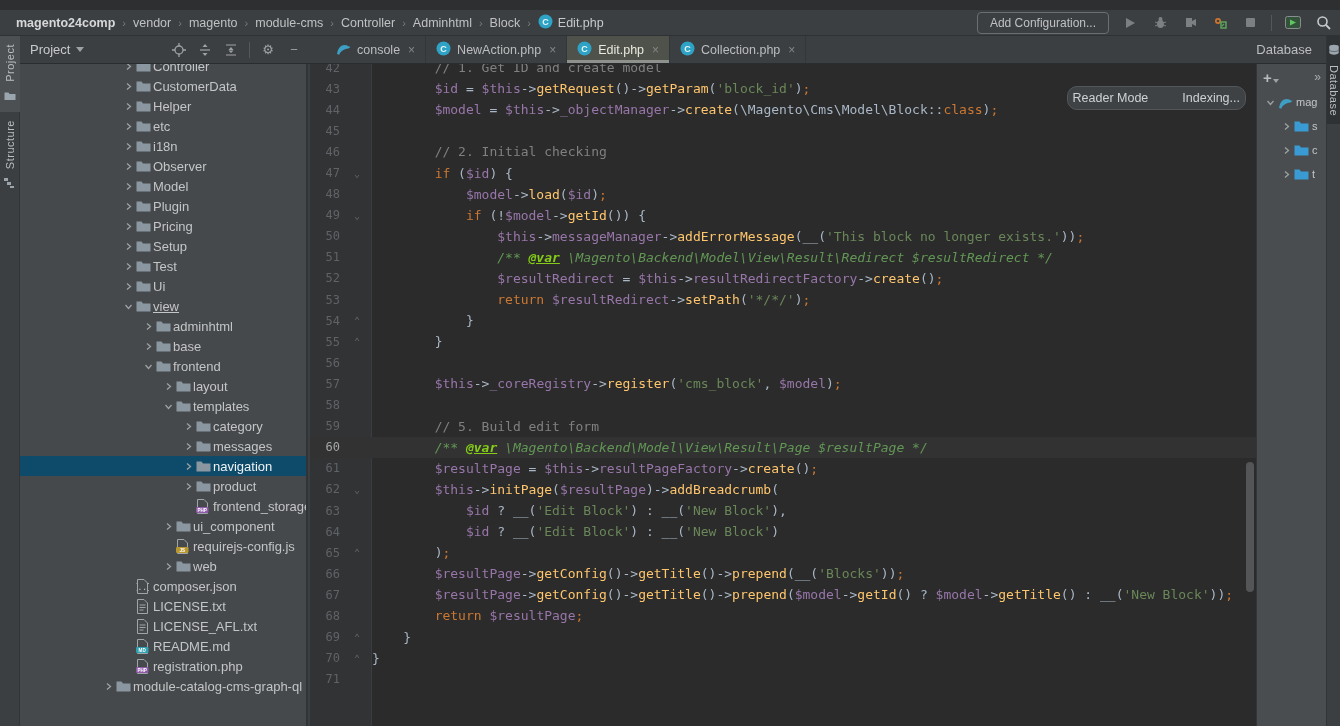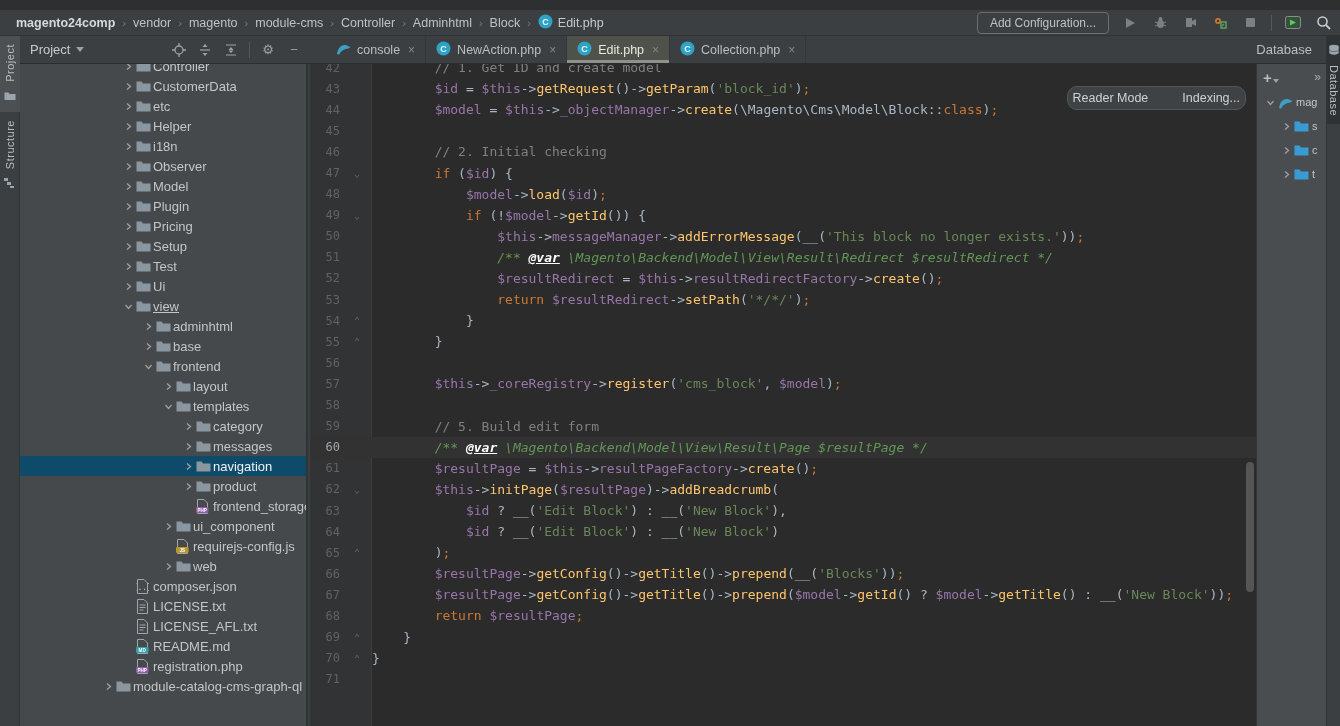--- a/index.html
+++ b/index.html
@@ -64,21 +64,21 @@
   .cl { height:21.1px; display:flex; align-items:center; position:relative; }
   .cl.cur { background:#323232; }
   .ln { width:32px; flex:0 0 32px; text-align:right; color:#606366; font-family:"DejaVu Sans Mono",monospace;
         font-size:12px; padding-right:2px; }
   .cl.cur .ln { color:#a4a6a8; }
   .fold { width:30px; flex:0 0 30px; text-align:center; color:#66696b; font-size:10px; font-family:"DejaVu Sans Mono",monospace; }
   .ct { font-family:"DejaVu Sans Mono",monospace; font-size:13px; white-space:pre; margin:0; line-height:21px; }
   .tk-d{color:#a9b7c6} .tk-k{color:#cc7832} .tk-v{color:#9876aa} .tk-m{color:#ffc66d}
   .tk-s{color:#6a8759} .tk-c{color:#808080} .tk-o{color:#cc7832}
   .tk-dc{color:#629755; font-style:italic}
-  .tk-dct{color:#ffffff; font-style:italic; font-weight:bold; text-decoration:underline}
+  .tk-dct{color:#84cc16; font-style:italic; font-weight:bold; text-decoration:underline}
   .toast { position:absolute; top:4px; right:10px; height:24px; background:#3f4244; border:1px solid #54575a;
            border-radius:10px; display:flex; align-items:center; gap:34px; padding:0 5px;margin-top:18px; }
   .toast span { color:#cfd2d4; font-size:12.5px; white-space:nowrap; }
   .scrollthumb { position:absolute; right:2px; top:398px; width:8px; height:130px; border-radius:4px;
                  background:rgba(190,195,198,.28); }
 
   
   .dbpanel { position:absolute; left:1256px; top:64px; width:70px; height:662px; background:#4a4d4f;
              border-left:1px solid #333638; overflow:hidden; }
   .db-toolbar { height:26px; display:flex; align-items:center; padding:0 6px; color:#b9bbbd; }
@@ -291,34 +291,34 @@
           <span class="arr">
             <svg width="9" height="9">
               <path d="M3 1.5 L6.5 4.5 L3 7.5" stroke="#9da1a3" fill="none" stroke-width="1.3"></path>
             </svg>
           </span>
           <span class="ticon">
             <svg width="15" height="12">
               <path d="M.5 1.5 h5 l1.5 2 h7.5 v8 h-14 z" fill="#8a97a0"></path>
             </svg>
           </span>
+          <span>Helper</span>
+        </div>
+        <div class="trow" style="padding-left: 100px;">
+          <span class="arr">
+            <svg width="9" height="9">
+              <path d="M3 1.5 L6.5 4.5 L3 7.5" stroke="#9da1a3" fill="none" stroke-width="1.3"></path>
+            </svg>
+          </span>
+          <span class="ticon">
+            <svg width="15" height="12">
+              <path d="M.5 1.5 h5 l1.5 2 h7.5 v8 h-14 z" fill="#8a97a0"></path>
+            </svg>
+          </span>
           <span>etc</span>
-        </div>
-        <div class="trow" style="padding-left: 100px;">
-          <span class="arr">
-            <svg width="9" height="9">
-              <path d="M3 1.5 L6.5 4.5 L3 7.5" stroke="#9da1a3" fill="none" stroke-width="1.3"></path>
-            </svg>
-          </span>
-          <span class="ticon">
-            <svg width="15" height="12">
-              <path d="M.5 1.5 h5 l1.5 2 h7.5 v8 h-14 z" fill="#8a97a0"></path>
-            </svg>
-          </span>
-          <span>Helper</span>
         </div>
         <div class="trow" style="padding-left: 100px;">
           <span class="arr">
             <svg width="9" height="9">
               <path d="M3 1.5 L6.5 4.5 L3 7.5" stroke="#9da1a3" fill="none" stroke-width="1.3"></path>
             </svg>
           </span>
           <span class="ticon">
             <svg width="15" height="12">
               <path d="M.5 1.5 h5 l1.5 2 h7.5 v8 h-14 z" fill="#8a97a0"></path>

